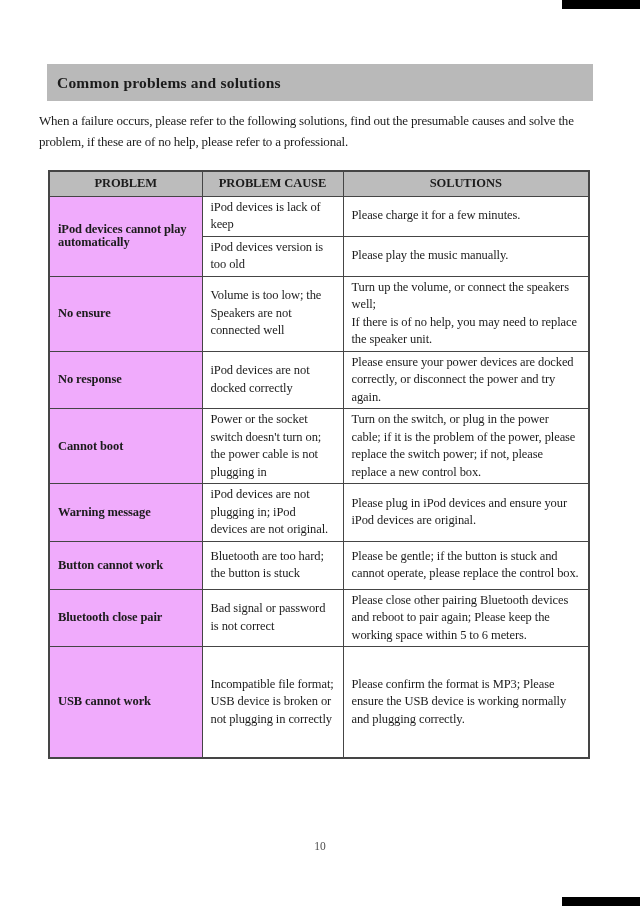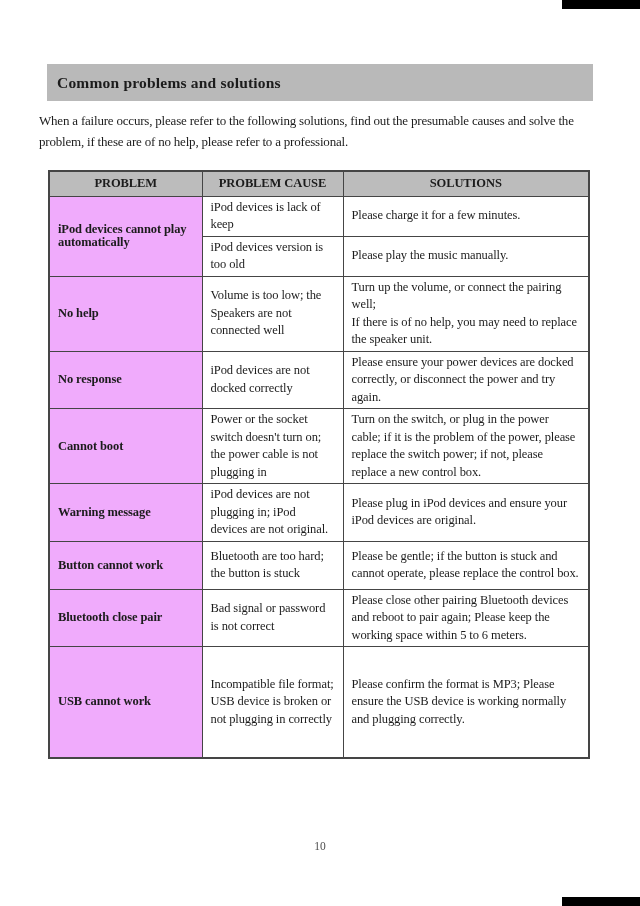--- a/index.html
+++ b/index.html
@@ -136,23 +136,23 @@
       <tr class="r1a">
         <td class="prob" rowspan="2">iPod devices cannot play automatically</td>
         <td class="cause">iPod devices is lack of keep</td>
         <td class="sol">Please charge it for a few minutes.</td>
       </tr>
       <tr class="r1b">
         <td class="cause">iPod devices version is too old</td>
         <td class="sol">Please play the music manually.</td>
       </tr>
       <tr class="r2">
-        <td class="prob">No help</td>
+        <td class="prob">No ensure</td>
         <td class="cause">Volume is too low; the Speakers are not connected well</td>
-        <td class="sol">Turn up the volume, or connect the pairing well;
+        <td class="sol">Turn up the volume, or connect the speakers well;
 If there is of no help, you may need to replace the speaker unit.</td>
       </tr>
       <tr class="r3">
         <td class="prob">No response</td>
         <td class="cause">iPod devices are not docked correctly</td>
         <td class="sol">Please ensure your power devices are docked correctly, or disconnect the power and try again.</td>
       </tr>
       <tr class="r4">
         <td class="prob">Cannot boot</td>
         <td class="cause">Power or the socket switch doesn't turn on; the power cable is not plugging in</td>

